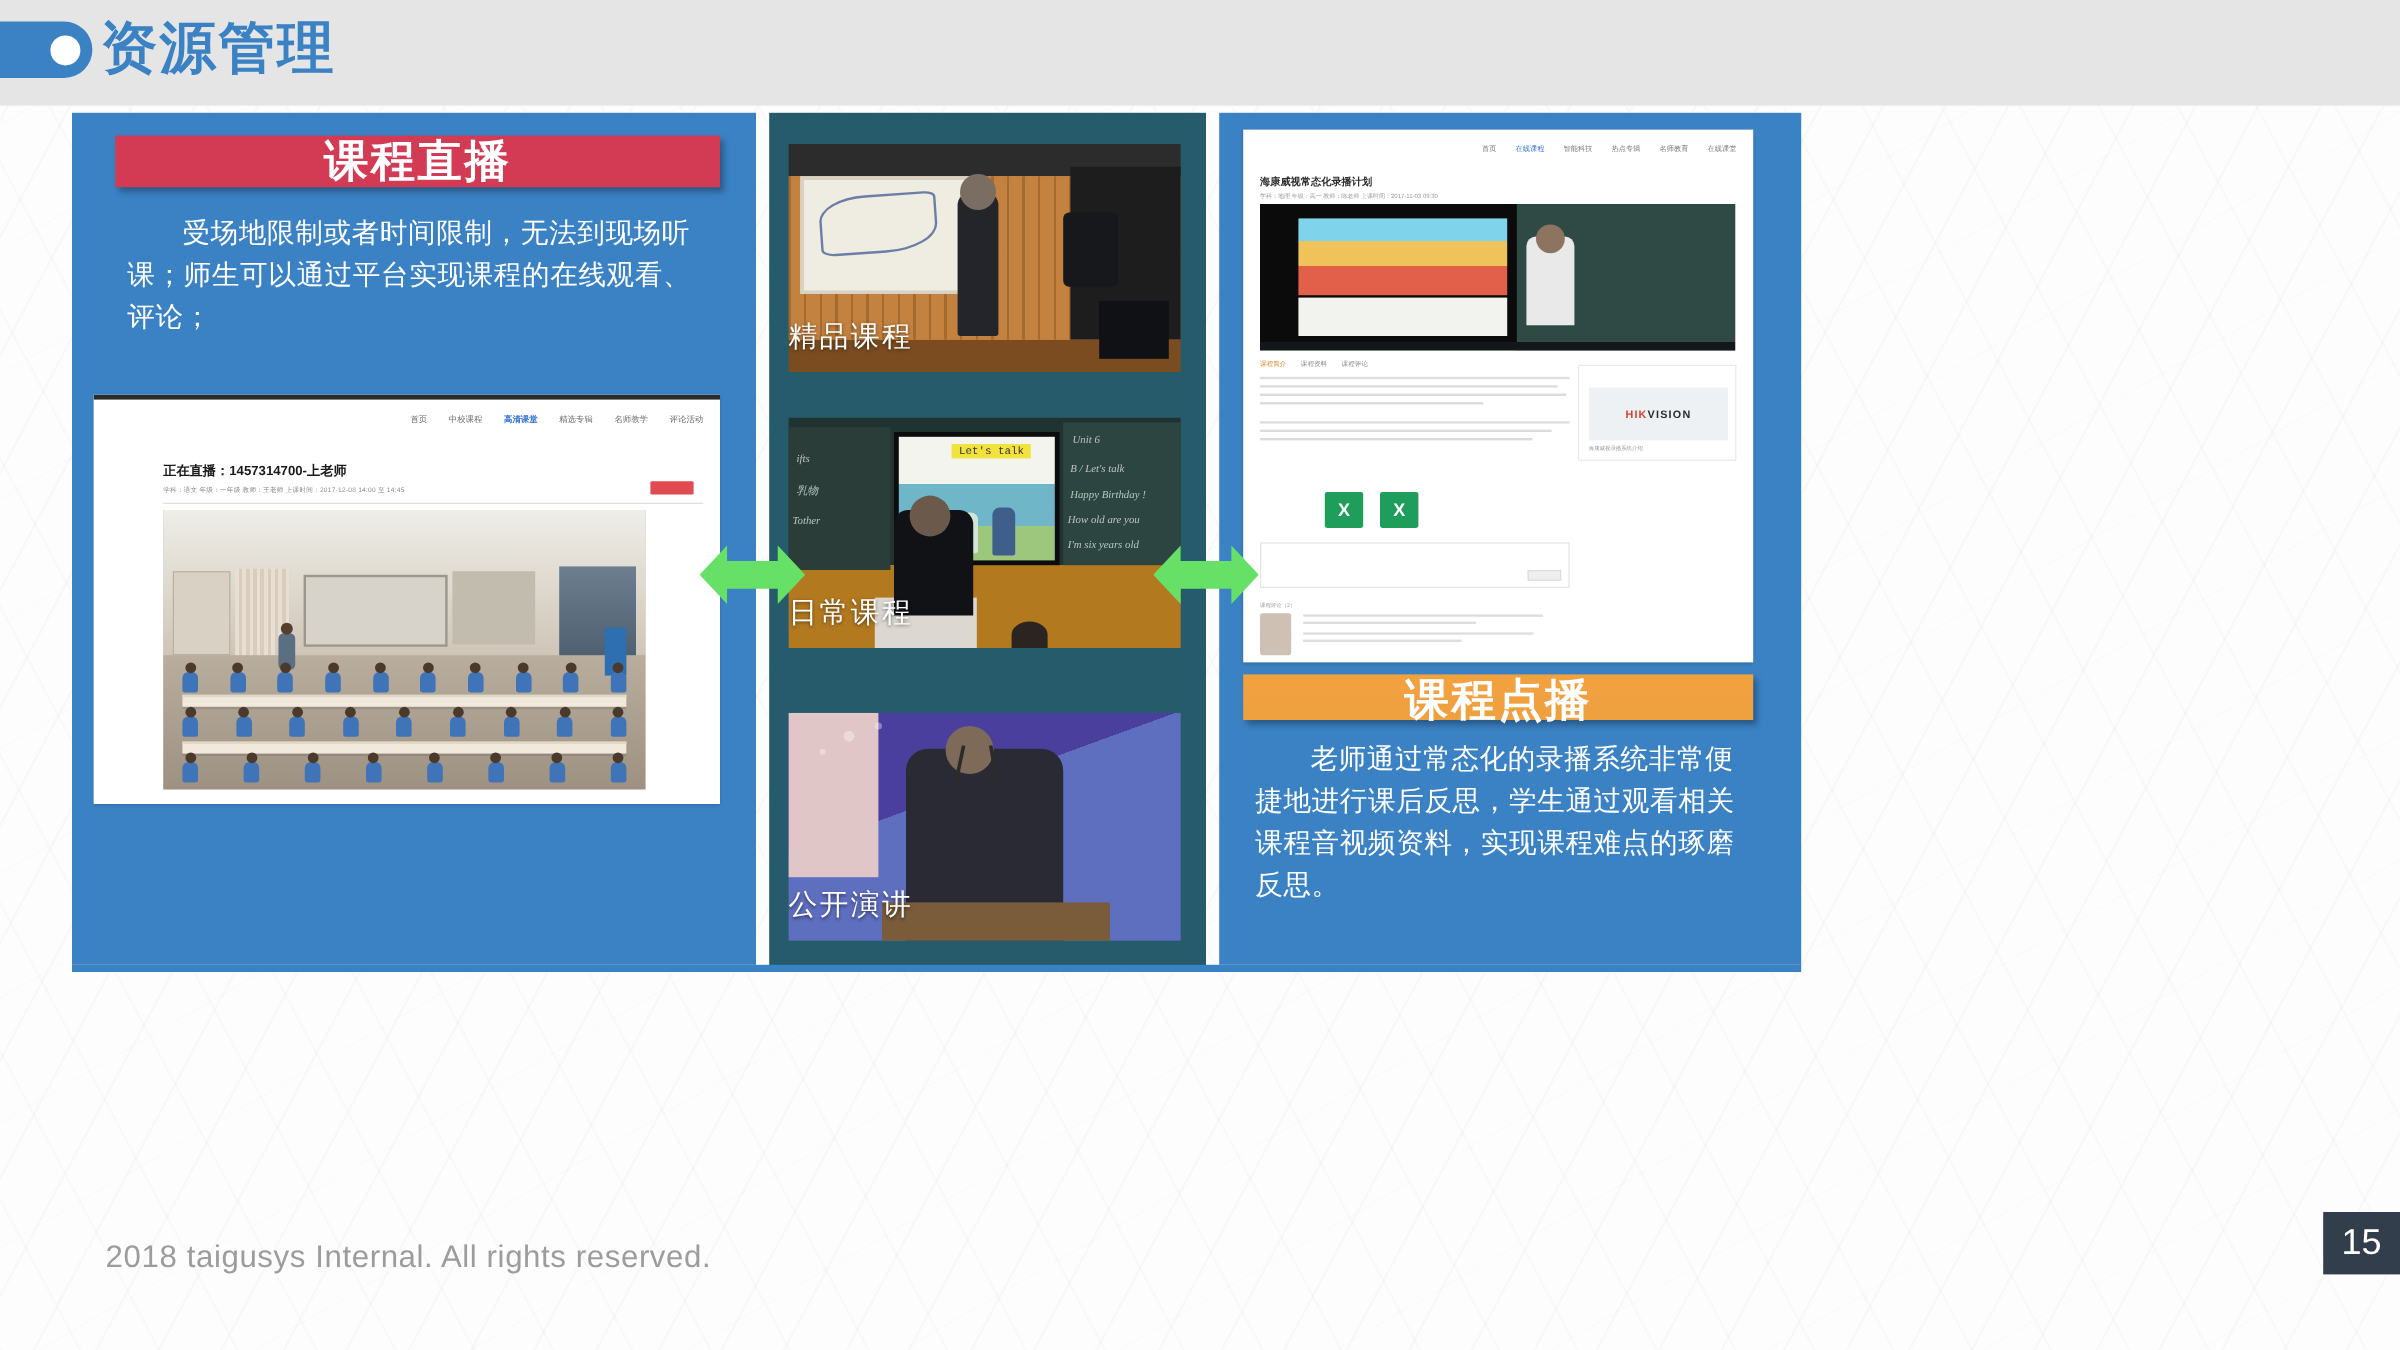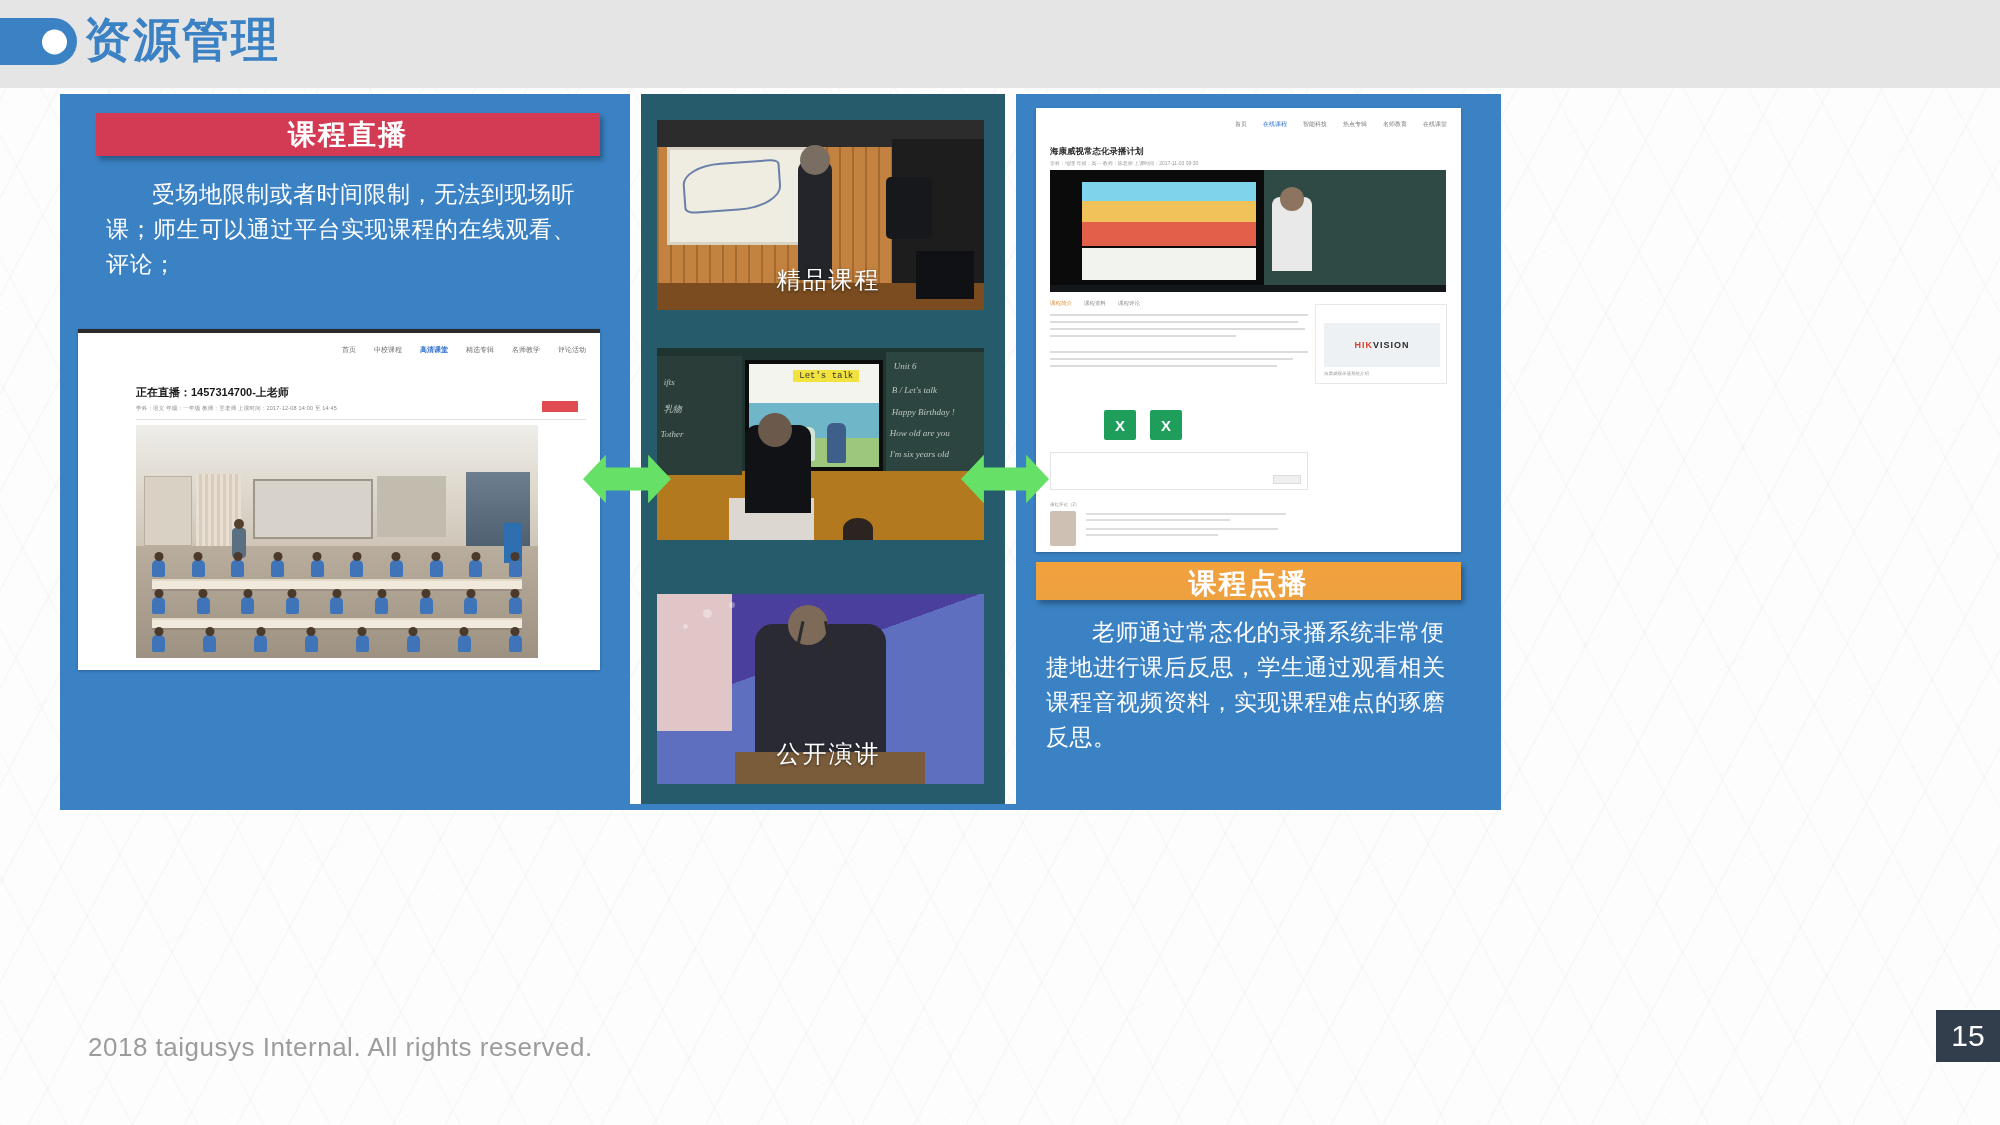--- a/index.html
+++ b/index.html
@@ -48,21 +48,21 @@
     left:641px; top:94px; width:364px; height:716px;
     background:#255b6b;
   }
   #panel-vod {
     left:1016px; top:94px; width:485px; height:710px;
     background:#3b82c4;
   }
   
   .banner {
     position:absolute; text-align:center; color:#ffffff;
-    font-size:28px; font-weight:bold; letter-spacing:2px;
+    font-size:37px; font-weight:bold; letter-spacing:2px;
     box-shadow:3px 4px 5px rgba(0,0,0,0.30);
   }
   #banner-live {
     left:96px; top:113px; width:504px; height:43px; line-height:43px;
     background:#d23b53;
   }
   #banner-vod {
     left:1036px; top:562px; width:425px; height:38px; line-height:43px;
     background:linear-gradient(180deg,#f2a23c 0%, #f0a040 55%, #eda13f 100%);
   }
@@ -119,24 +119,23 @@
   #cr-teacher { position:absolute; left:24%; top:44%; width:14px; height:30px; background:#5a6f82; border-radius:4px; }
   #cr-teacher::before { content:""; position:absolute; left:50%; top:-9px; transform:translateX(-50%); width:10px; height:10px; border-radius:50%; background:#54402f; }
   #cr-tag { position:absolute; right:4%; top:42%; width:18px; height:40px; background:#2d6fb0; }
 
   
   .mid-shot { position:absolute; overflow:hidden; }
   #mid-1 { left:657px; top:120px; width:327px; height:190px; }
   #mid-2 { left:657px; top:348px; width:327px; height:192px; }
   #mid-3 { left:657px; top:594px; width:327px; height:190px; }
   .mid-label {
-    position:absolute; left:0; right:0; bottom:14px; text-align:center;
+    position:absolute; left:0; right:0; bottom:14px; text-align:left;
     color:#ffffff; font-size:24px; letter-spacing:2px;
     text-shadow:0 1px 3px rgba(0,0,0,0.55);
-    margin-left:16px;
   }
   
   #m1-wall   { position:absolute; inset:0; background:linear-gradient(180deg,#2c2c2c 0 14%, #c07b35 14% 86%, #7a4c1f 86% 100%); }
   #m1-panels { position:absolute; left:0; top:14%; width:100%; height:72%; background:repeating-linear-gradient(90deg, rgba(0,0,0,0.14) 0 2px, rgba(255,255,255,0.05) 2px 13px); }
   #m1-board  { position:absolute; left:3%; top:14%; width:44%; height:52%; background:#efece1; border:3px solid #d8d2c2; }
   #m1-scribble { position:absolute; left:8%; top:22%; width:30%; height:26%; border:2px solid #6a7fa8; border-radius:40% 10% 45% 12%; transform:rotate(-4deg); }
   #m1-dark   { position:absolute; right:0; top:10%; width:28%; height:76%; background:#1d1d1d; }
   #m1-person { position:absolute; left:43%; top:22%; width:34px; height:118px; background:#23252b; border-radius:8px 8px 2px 2px; }
   #m1-head   { position:absolute; left:43%; top:13%; width:30px; height:30px; border-radius:50%; background:#7a6e63; margin-left:2px; }
   #m1-chair  { position:absolute; right:16%; top:30%; width:46px; height:62px; background:#16181c; border-radius:5px; }
@@ -341,20 +340,21 @@
     <div id="m2-slide">
       <div id="m2-lets">Let's talk</div>
       <div id="m2-fig1"></div>
       <div id="m2-fig2"></div>
     </div>
   </div>
   <div id="m2-desk"></div>
   <div id="m2-teacher"></div>
   <div id="m2-thead"></div>
   <div id="m2-kid"></div>
+  <div class="mid-label">日常课程</div>
 </div>
 
 <div class="mid-shot" id="mid-3">
   <div id="m3-bg"></div>
   <div id="m3-pink"></div>
   <div class="m3-dot" style="left:14%; top:8%; width:9px; height:9px;"></div>
   <div class="m3-dot" style="left:22%; top:4%; width:6px; height:6px;"></div>
   <div class="m3-dot" style="left:8%; top:16%; width:5px; height:5px;"></div>
   <div id="m3-body"></div>
   <div id="m3-head"></div>

